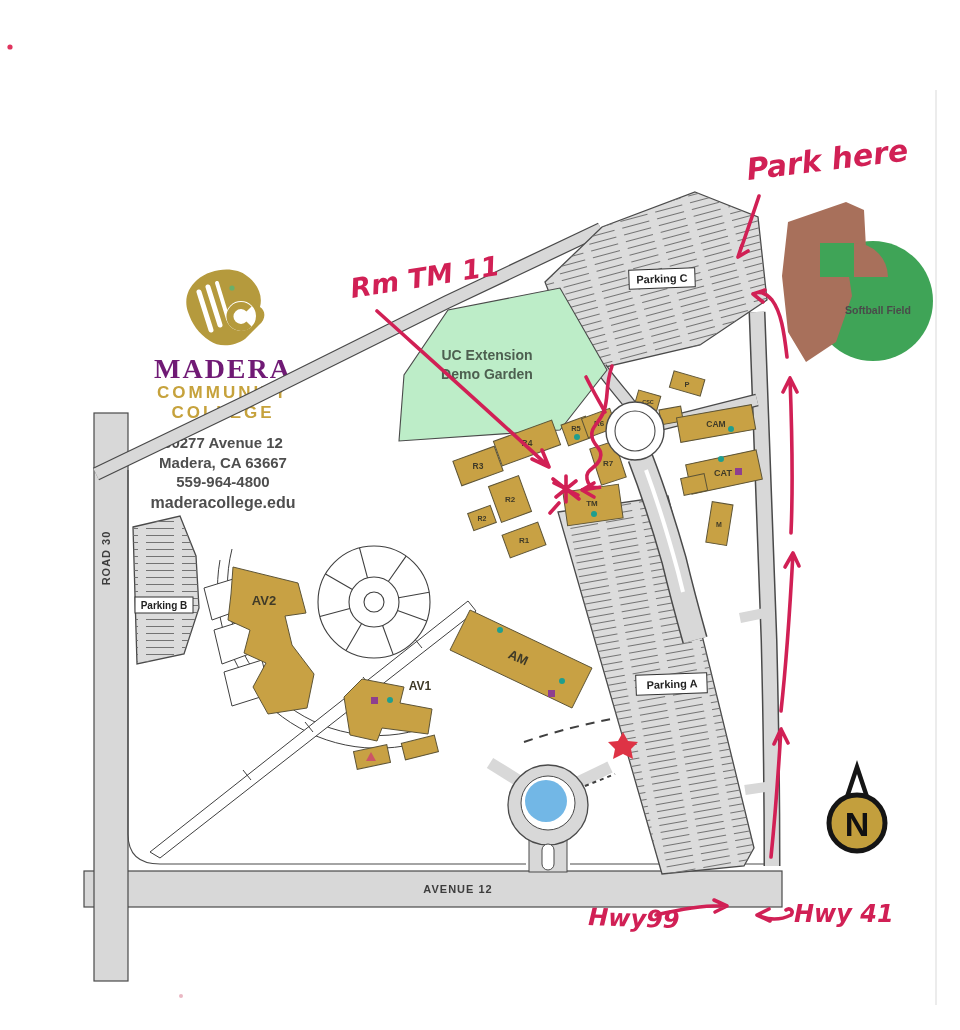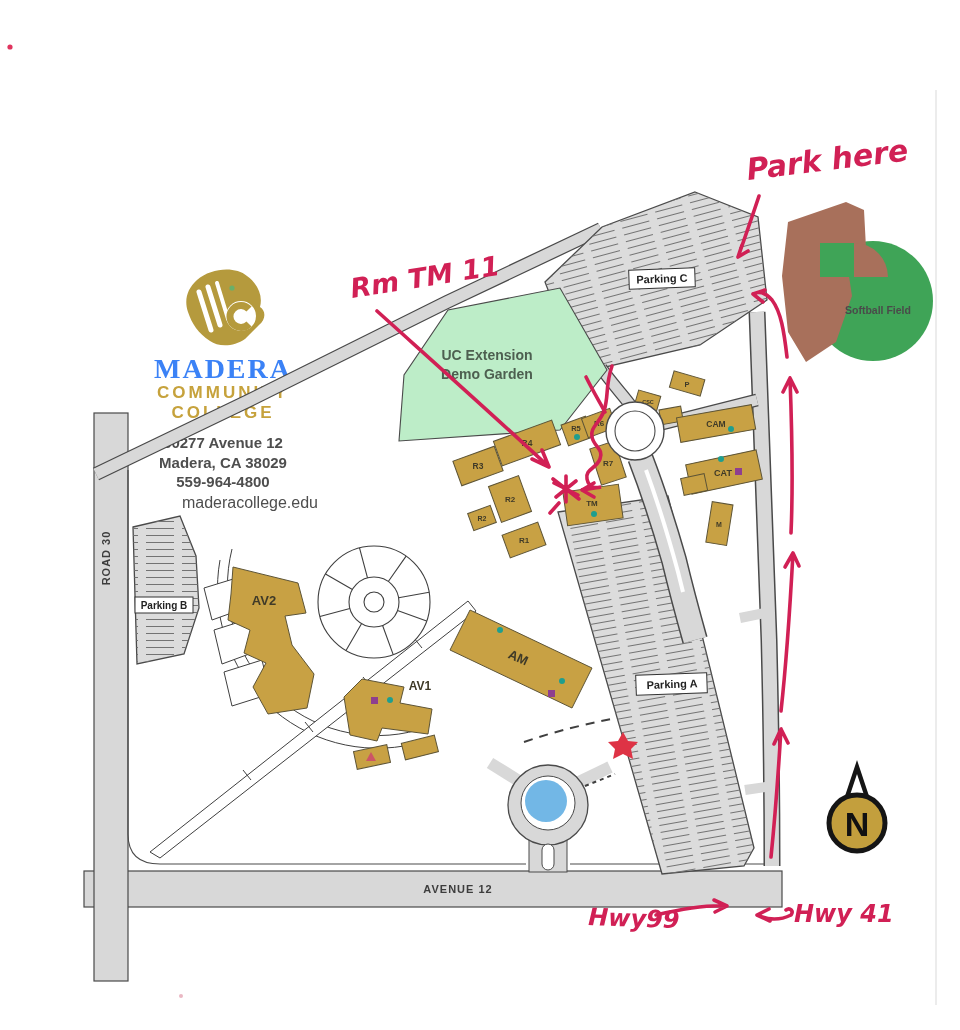--- a/index.html
+++ b/index.html
@@ -1,23 +1,23 @@
 <!DOCTYPE html>
 <html><head>
 <meta charset="utf-8">
 <style>
   html,body{margin:0;padding:0;background:#fff;}
   #page{position:relative;width:960px;height:1030px;background:#ffffff;overflow:hidden;
         font-family:"Liberation Sans",sans-serif;}
   .brand{position:absolute;left:128px;top:266px;width:190px;text-align:center;}
   .brand .name{font-family:"Liberation Serif",serif;font-weight:bold;font-size:28px;
-               color:#3b82f6;letter-spacing:2px;line-height:1.05;}
+               color:#701a75;letter-spacing:2px;line-height:1.05;}
   .brand .sub{font-size:17px;font-weight:bold;color:#c6a23c;letter-spacing:3px;line-height:1.15;}
   .brand .addr{margin-top:11px;font-size:15px;font-weight:bold;color:#4e4e4e;line-height:1.3;}
-  .brand .web{font-size:16px;font-weight:normal;color:#4e4e4e;margin-top:2px;text-align:right;}
+  .brand .web{font-size:16px;font-weight:bold;color:#4e4e4e;margin-top:2px;}
   svg text{font-family:"Liberation Sans",sans-serif;}
   .mlabel{font-weight:bold;fill:#3f3a28;}
   .plabel{font-weight:bold;fill:#222222;}
   .pen-text{font-family:"DejaVu Sans",sans-serif;font-style:italic;font-weight:bold;}
 </style>
 </head>
 <body>
 
 <div id="page">
 
@@ -29,21 +29,21 @@
       <path d="M42,17 L53,53" stroke="#ffffff" stroke-width="4" stroke-linecap="round"></path>
       <circle cx="66" cy="50" r="15" fill="#ffffff"></circle>
       <path d="M74,43 A11,11 0 1 0 74,58" fill="none" stroke="#b59a3d" stroke-width="7"></path>
       <circle cx="57" cy="22" r="2.6" fill="#69b06a"></circle>
     </svg>
     <div class="name">MADERA</div>
     <div class="sub">COMMUNITY</div>
     <div class="sub">COLLEGE</div>
     <div class="addr">
       <div>30277 Avenue 12</div>
-      <div>Madera, CA 38029</div>
+      <div>Madera, CA 63667</div>
       <div>559-964-4800</div>
     </div>
     <div class="web">maderacollege.edu</div>
   </div>
 
   <svg width="960" height="1030" viewBox="0 0 960 1030" style="position:absolute;left:0;top:0;">
     <defs>
       <pattern id="patC" width="7" height="36" patternUnits="userSpaceOnUse" patternTransform="rotate(-105)">
         <line x1="3.5" y1="2" x2="3.5" y2="30" stroke="#737373" stroke-width="1"></line>
       </pattern>

